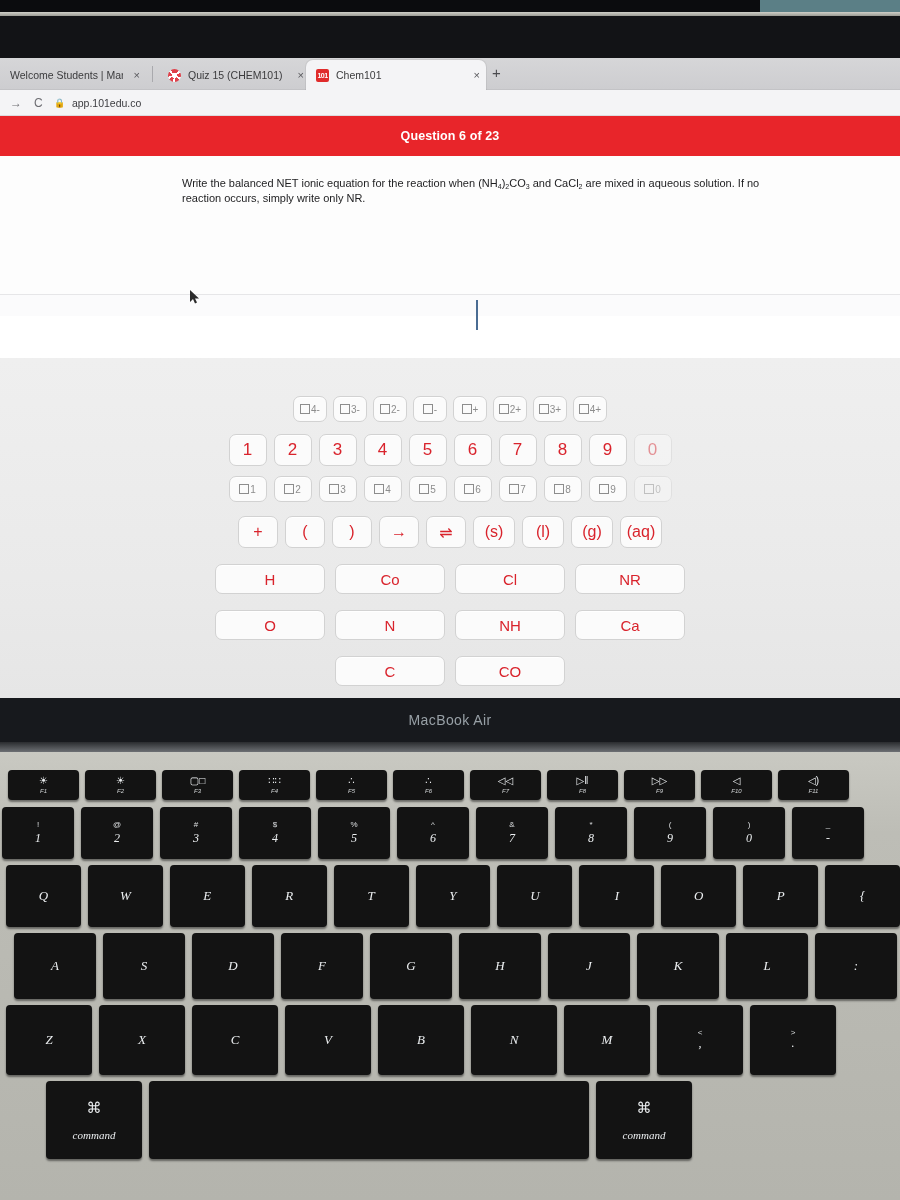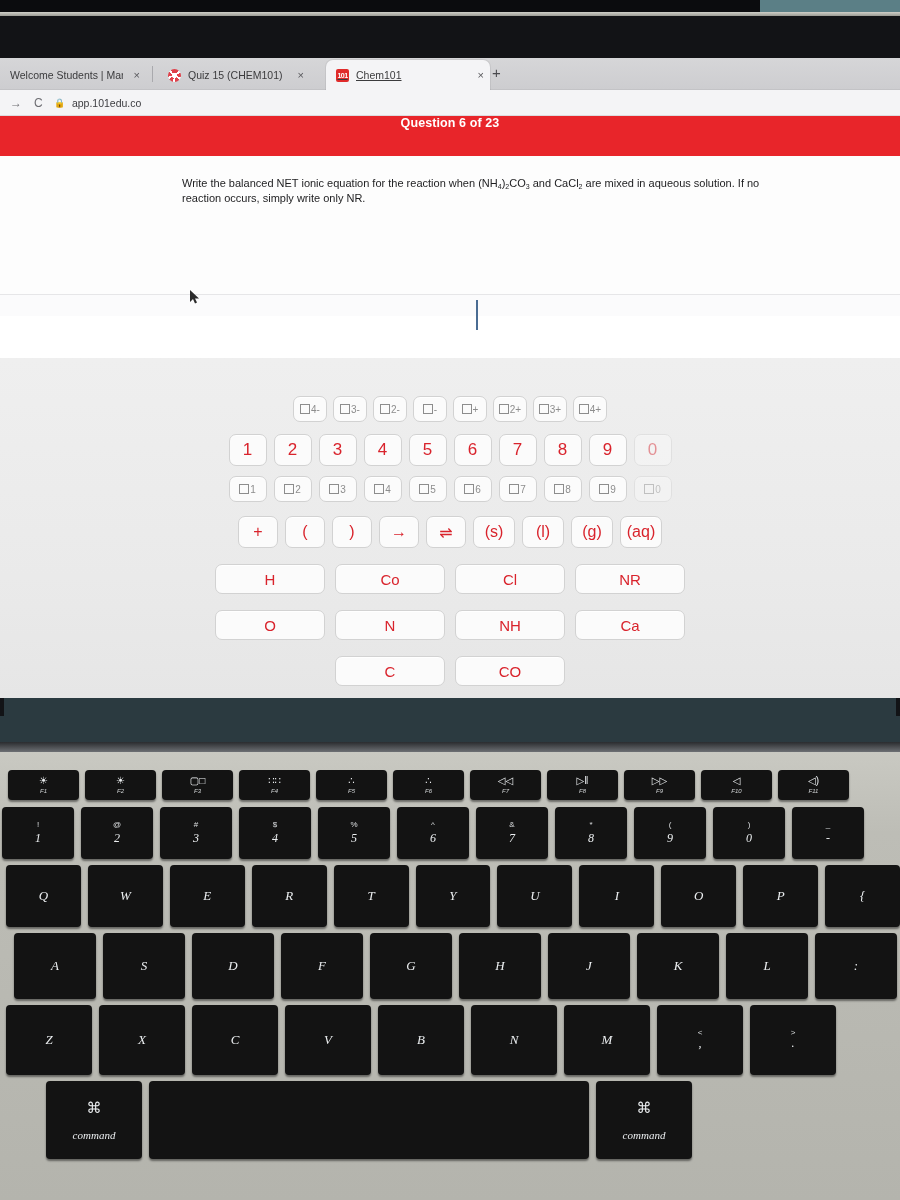--- a/index.html
+++ b/index.html
@@ -95,21 +95,21 @@
   .urlbox {
     display: flex; align-items: center; gap: 6px;
     font-size: 10.5px; color: #3c3c40;
   }
   .lock { font-size: 9px; color: #5a5a5e; }
 
   
   .q-header {
     position: relative; height: 40px; width: 900px;
     background: #e8252a;
-    display: flex; justify-content: center;
+    display: flex; align-items: center; justify-content: center;
   }
   .q-header-text {
     color: #fff; font-size: 12.5px; font-weight: bold; letter-spacing: .1px;
   }
 
   
   .q-body {
     position: relative; width: 900px; height: 160px; background: #fdfdfd;
   }
   .q-text {
@@ -255,21 +255,21 @@
         <span class="tab-close">×</span>
       </div>
       <div class="tab-sep" style="left:152px;"></div>
 
       <div class="tab inactive" style="left:158px;width:152px;">
         <span class="favicon fav-quiz"></span>
         <span class="tab-title">Quiz 15 (CHEM101)</span>
         <span class="tab-close" style="position:absolute;right:6px;">×</span>
       </div>
 
-      <div class="tab active" style="left:326px;width:164px;text-decoration:underline;">
+      <div class="tab active" style="left:306px;width:180px;">
         <span class="favicon fav-chem">101</span>
         <span class="tab-title">Chem101</span>
         <span class="tab-close" style="position:absolute;right:6px;">×</span>
       </div>
 
       <div class="newtab" style="left:492px;">+</div>
     </div>
 
     <div class="omnibar">
       <span class="nav-ico">→</span>
@@ -418,20 +418,23 @@
       </div>
 
       <div class="krow row-el short">
         <div class="kbtn">C</div>
         <div class="kbtn">CO</div>
       </div>
 
     </div>
   </div>
 
+  <div class="bezel-bottom">
+    <span class="mba-label">MacBook Air</span>
+  </div>
   <div class="hinge"></div>
   <div class="deck"></div>
 
   <div class="kb">
 
     <div class="kbrow row-fn">
       <div class="key">
           <span class="glyph">☀</span>
           <span class="fn">F1</span>
         </div>

